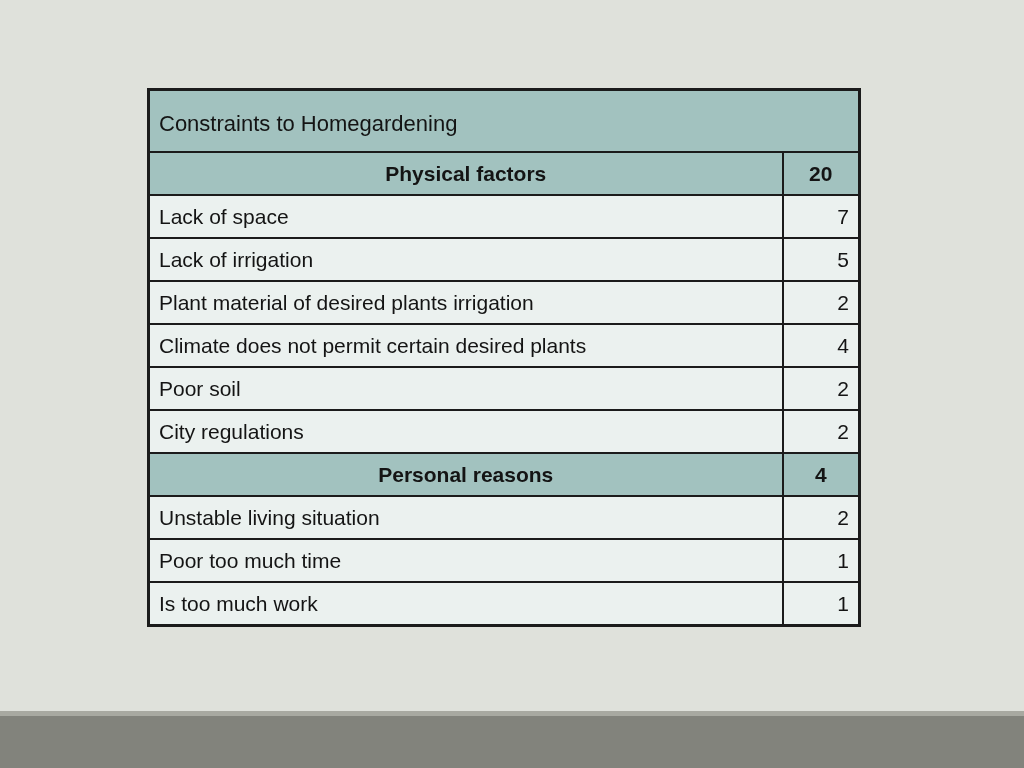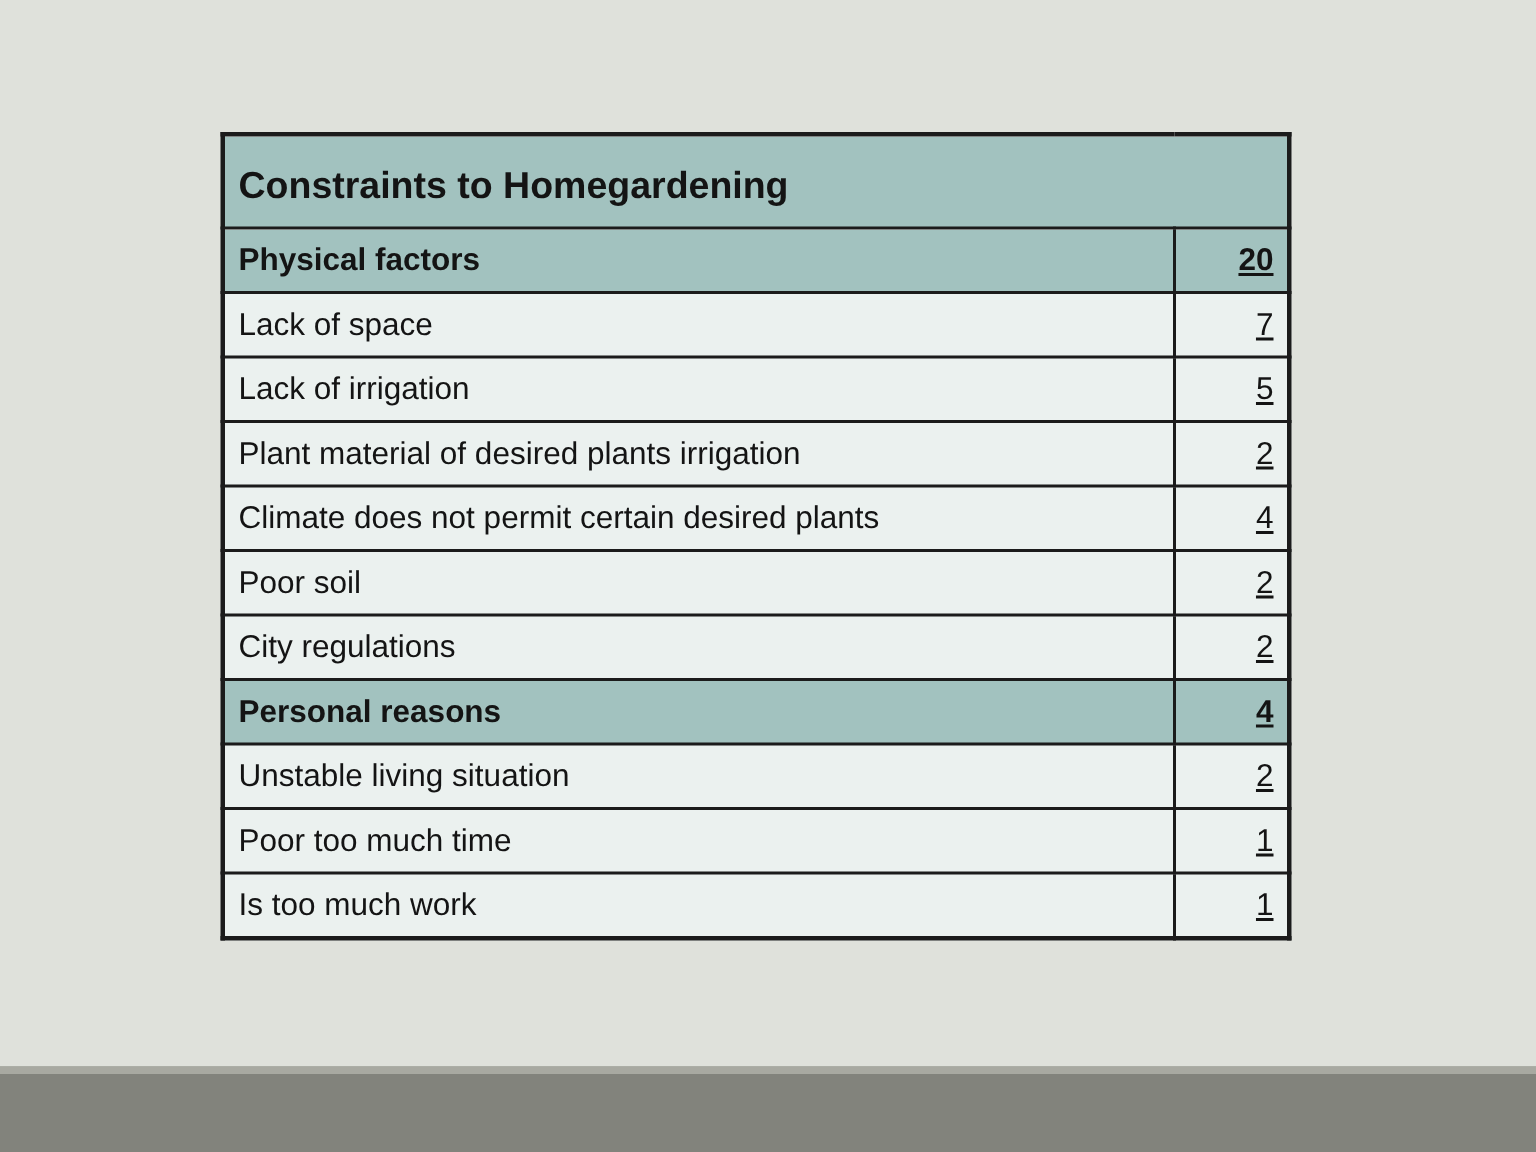--- a/index.html
+++ b/index.html
@@ -50,36 +50,36 @@
   td {
     padding: 0 9px;
     font-size: 21px;
     vertical-align: middle;
     overflow: hidden;
     white-space: nowrap;
   }
   tr.title-row td {
     height: 54px;
     background: var(--header-bg, #a2c2bf);
-    font-weight: bold;
-    font-size: 25px;
+    font-weight: normal;
+    font-size: 22px;
     padding-top: 6px;
   }
   tr.group-row td {
     height: 41px;
     background: var(--header-bg, #a2c2bf);
     font-weight: bold;
+    text-align: center;
   }
   tr.item-row td {
     height: 41px;
     background: var(--row-bg, #ebf1ef);
   }
   td.value-cell {
     text-align: right;
-    text-decoration: underline;
   }
 </style>
 </head>
 <body>
 
 <div class="slide">
   <div class="footer-bar"></div>
 
   <table class="constraints-table">
     <colgroup>

